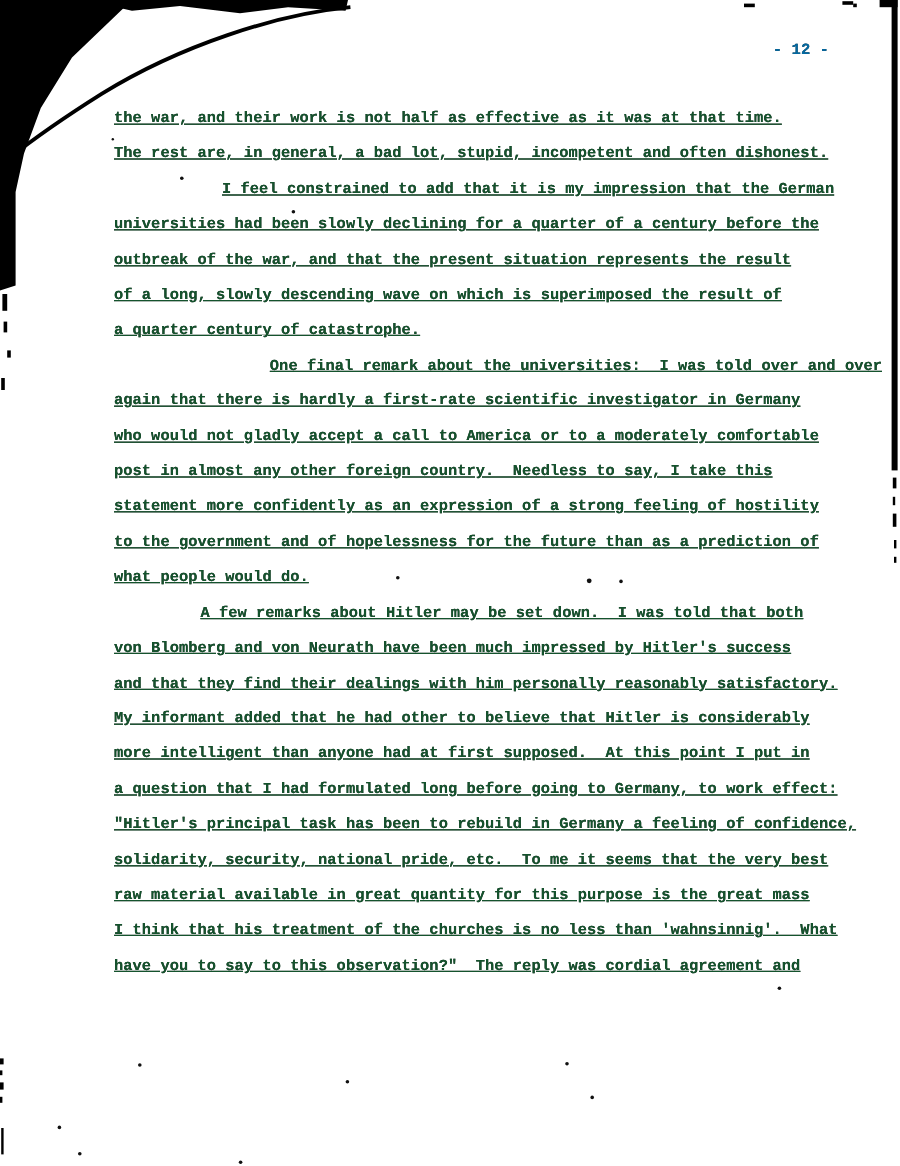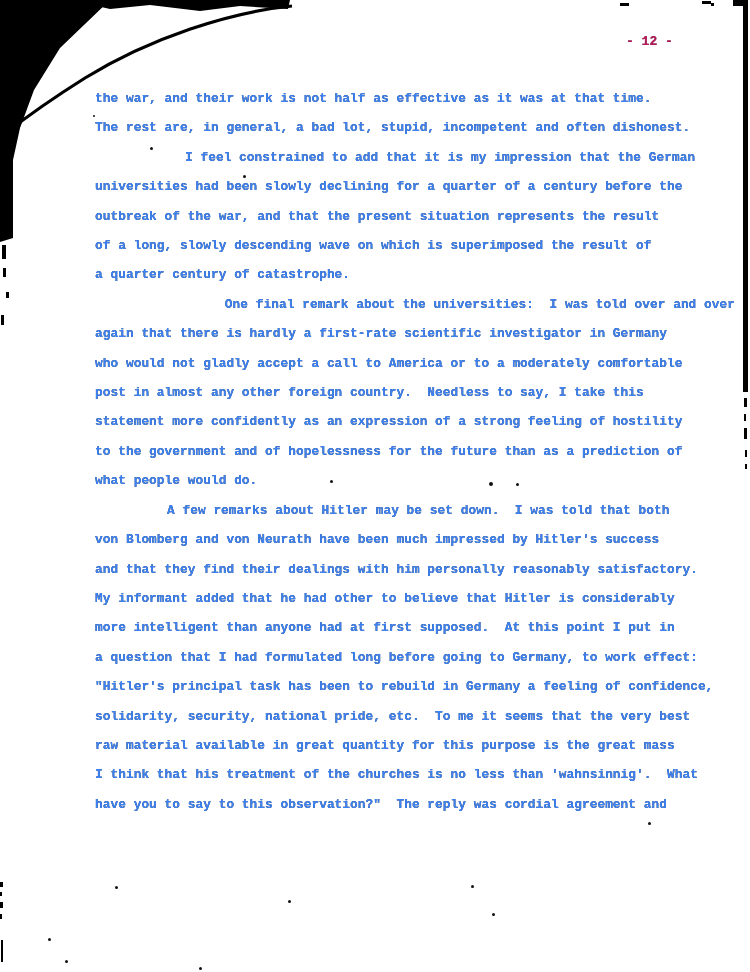--- a/index.html
+++ b/index.html
@@ -14,31 +14,32 @@
   
   .text-block {
     position: absolute;
     left: 95px;
     top: 84px;
     width: 640px;
     color: #181818;
   }
   .line {
     font: bold 12.8px/29.4px "Liberation Mono", "DejaVu Sans Mono", monospace;
-    color: #3b82f6;
+    color: #14532d;
     white-space: pre;
     text-shadow: 0 0 0.5px rgba(10,10,10,0.85);
     letter-spacing: 0.05px;
+    text-decoration: underline;
   }
   .page-number {
     position: absolute;
-    left: 626px;
+    left: 644px;
     top: 34px;
     font: bold 13px/16px "Liberation Mono", "DejaVu Sans Mono", monospace;
-    color: #be185d;
+    color: #0369a1;
     text-shadow: 0 0 0.5px rgba(10,10,10,0.85);
     white-space: pre;
   }
   
   .artifact { position: absolute; background: #000; }
   .corner-svg { position: absolute; left: 0; top: 0; }
   .right-line   { left: 743px; top: 0; width: 5px; height: 392px; }
   .right-blob   { left: 733px; top: 0; width: 15px; height: 6px; }
   .rd1 { left: 744px; top: 398px; width: 3px; height: 9px; }
   .rd2 { left: 744px; top: 414px; width: 2px; height: 7px; }

